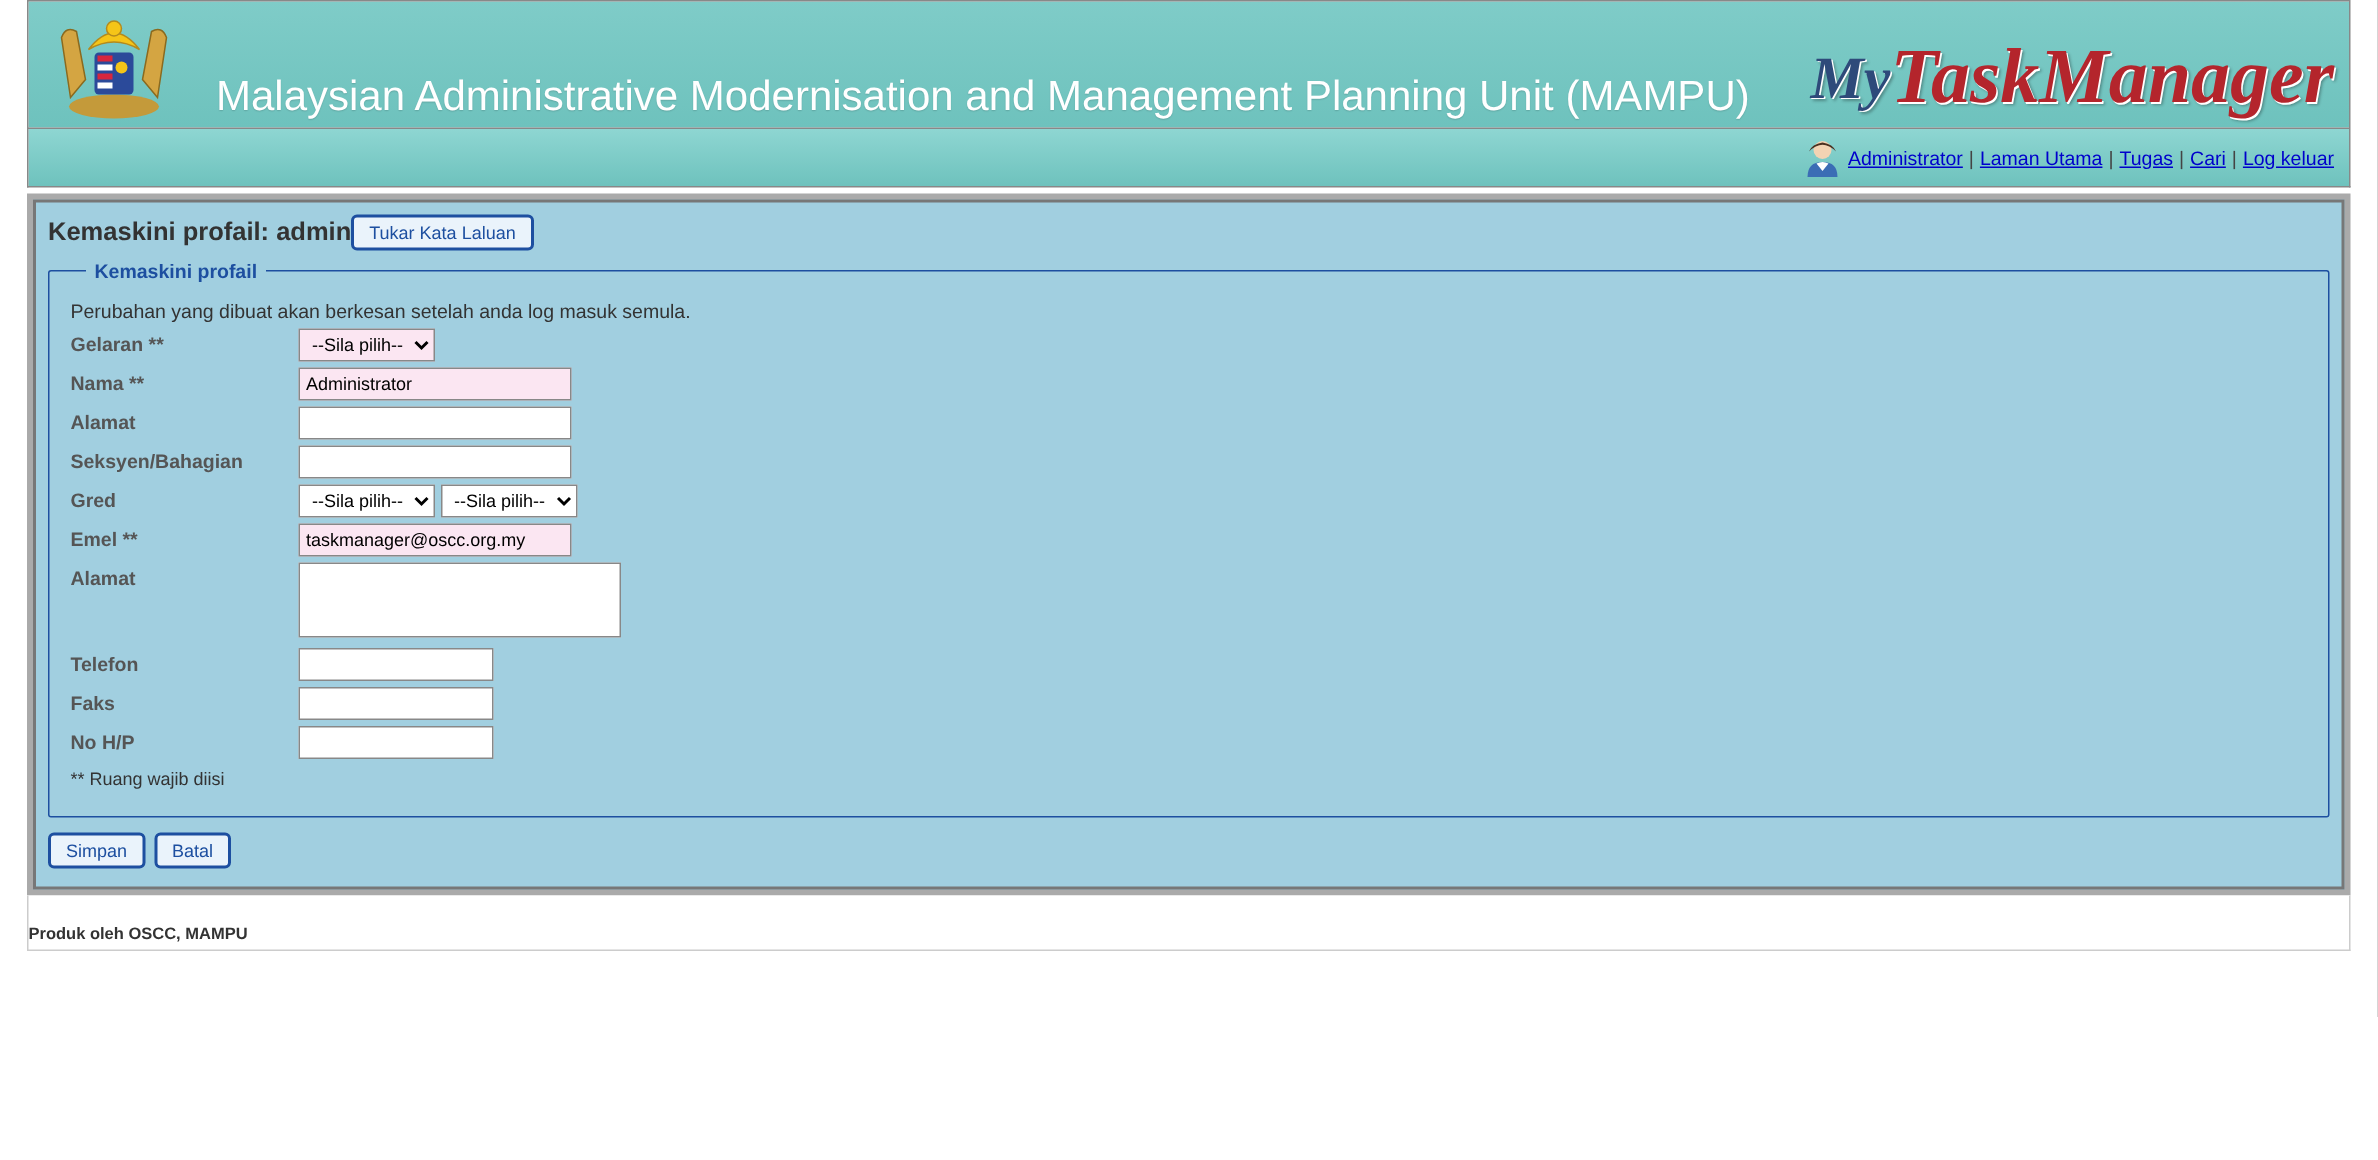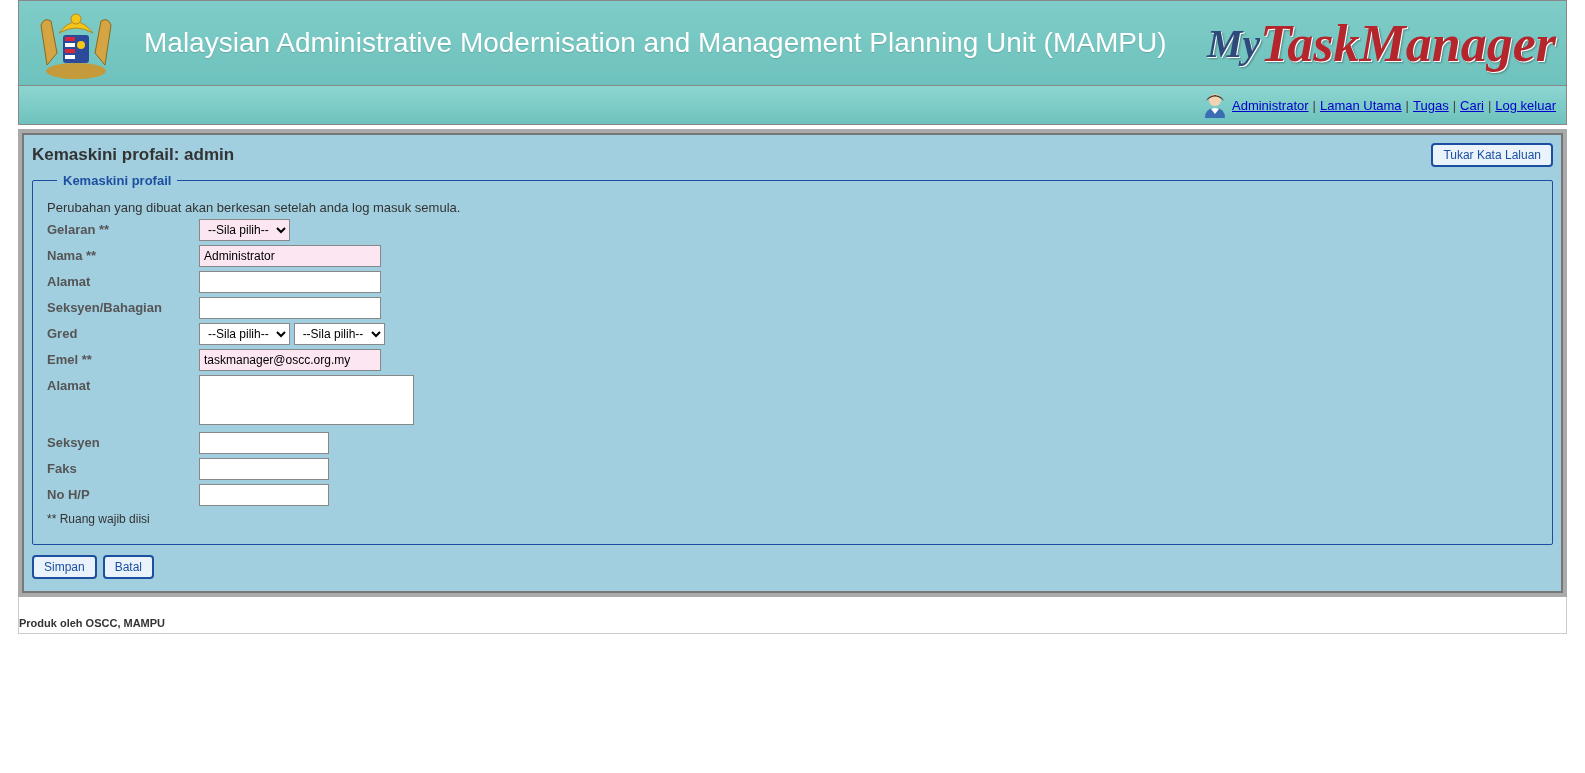--- a/index.html
+++ b/index.html
@@ -8,21 +8,21 @@
     font-family: Verdana, Geneva, sans-serif;
     font-size: 13px;
     background: #fff;
     color: #333;
   }
   .header-bar {
     background: linear-gradient(to bottom, #7fccc8 0%, #6ec2bd 100%);
     border: 1px solid #888;
     margin: 0 18px;
     display: flex;
-    align-items: center;
+    align-items: flex-end;
     padding: 4px 10px 4px 10px;
     position: relative;
     min-height: 86px;
   }
   .crest {
     width: 95px;
     height: 76px;
     position: relative;
     flex-shrink: 0;
   }
@@ -88,21 +88,21 @@
     padding: 4px;
   }
   .content-inner {
     background: #a1cfe0;
     border: 2px solid #777;
     padding: 8px 8px 12px 8px;
     position: relative;
   }
   .panel-header-row {
     display: flex;
-    justify-content: space-between;
+    justify-content: flex-start;
     align-items: center;
     margin-bottom: 6px;
   }
   .panel-title {
     font-size: 17px;
     font-weight: bold;
     color: #333;
   }
   .btn {
     font-family: inherit;
@@ -299,21 +299,21 @@
       </div>
 
       <div class="form-row">
         <div class="form-label">Alamat</div>
         <div class="form-field">
           <textarea class="addr" style=""></textarea>
         </div>
       </div>
 
       <div class="form-row">
-        <div class="form-label">Seksyen</div>
+        <div class="form-label">Telefon</div>
         <div class="form-field">
           <input type="text" class="med" value="" style="">
         </div>
       </div>
 
       <div class="form-row">
         <div class="form-label">Faks</div>
         <div class="form-field">
           <input type="text" class="med" value="" style="">
         </div>

